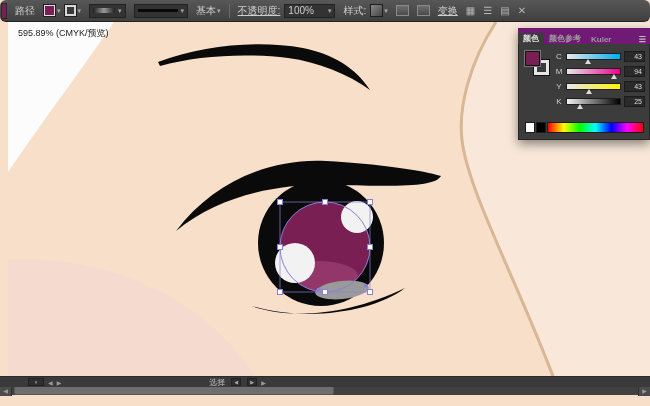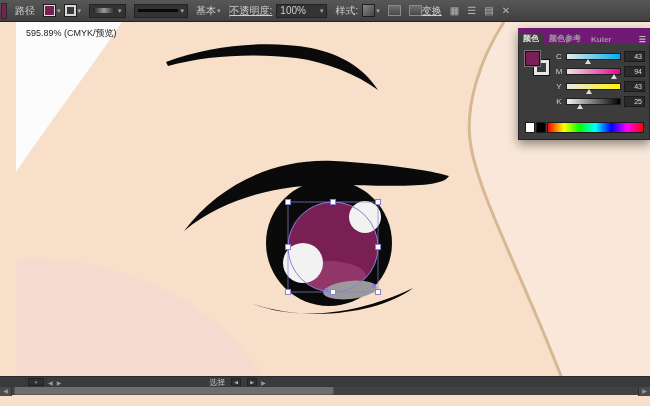--- a/index.html
+++ b/index.html
@@ -2,43 +2,43 @@
 <html><head>
 <meta charset="utf-8">
 <style>
   * { margin:0; padding:0; box-sizing:border-box; }
   body { font-family:"Liberation Sans", sans-serif; }
   .app { position:relative; width:650px; height:406px; overflow:hidden; background:#f7dfc9; }
 
   
   .toolbar { position:absolute; top:0; left:0; width:650px; height:22px;
     background:linear-gradient(#575757,#404040); border-bottom:1px solid #222;
-    display:flex; align-items:center; font-size:10px; color:#cfcfcf; z-index:5; }
+    display:flex; align-items:center; font-size:10px; color:#cfcfcf; z-index:5;border-radius:6px; }
   .tb-sliver { width:6px; height:16px; margin-left:1px; border:1px solid #2a2a2a; }
   .tb-label { margin-left:8px; white-space:nowrap; }
-  .tb-link { text-decoration:underline; cursor:pointer; white-space:nowrap; }
+  .tb-link { margin-left:8px; text-decoration:underline; cursor:pointer; white-space:nowrap; }
   .tb-swatch { width:13px; height:13px; margin-left:8px; border:1px solid #1f1f1f;
     box-shadow:inset 0 0 0 1px #ddd; }
   .tb-swatch.stroke { margin-left:3px; background:#3a3a3a; box-shadow:inset 0 0 0 2px #d8d8d8; }
   .tb-arrow { font-size:7px; color:#aaa; margin-left:1px; }
   .tb-drop { margin-left:8px; height:14px; display:flex; align-items:center; gap:2px;
     background:#333; border:1px solid #222; padding:0 3px; }
   .tb-line { width:40px; height:3px; background:#0a0a0a; }
   .tb-profile { width:22px; height:5px; background:linear-gradient(90deg,#222,#999,#222); }
   .tb-value { margin-left:4px; height:14px; min-width:34px; background:#333; border:1px solid #222;
     display:flex; align-items:center; justify-content:space-between; padding:0 3px;gap:13px; }
   .tb-sep { width:1px; height:14px; background:#2c2c2c; border-right:1px solid #6a6a6a; margin-left:8px; }
   .tb-style-swatch { width:13px; height:13px; margin-left:4px; border:1px solid #1f1f1f;
     background:linear-gradient(135deg,#888,#444); }
   .tb-icon { margin-left:8px; color:#b5b5b5; font-size:10px; line-height:1; cursor:pointer; }
   .tb-iconbox { margin-left:8px; width:13px; height:11px; border:1px solid #8a8a8a;
     background:linear-gradient(#6e6e6e,#4a4a4a); cursor:pointer; }
 
   
-  .canvas { position:absolute; top:22px; left:16px; width:530px; height:362px; }
+  .canvas { position:absolute; top:22px; left:8px; width:530px; height:362px; }
   .doc-title { position:absolute; top:5px; left:10px; font-size:9px; color:#1c1c1c; z-index:3; }
 
   
   .color-panel { position:absolute; top:28px; left:518px; width:132px; height:112px; z-index:6;
     box-shadow:0 4px 10px rgba(0,0,0,.45); font-size:8px; }
   .panel-tabs { height:16px; background:#701a75; display:flex; align-items:flex-end; color:#9a9a9a;font-weight:bold; }
   .panel-tab { padding:0 5px; display:flex; align-items:center; cursor:pointer; white-space:nowrap; }
   .panel-tab.active { background:#3c3c3c; color:#e0e0e0; }
   .panel-menu { margin-left:auto; padding:0 4px; display:flex; align-items:center; color:#bbb; cursor:pointer; }
   .panel-body { position:relative; height:96px; background:#3c3c3c; border:1px solid #262626; border-top:none; }

